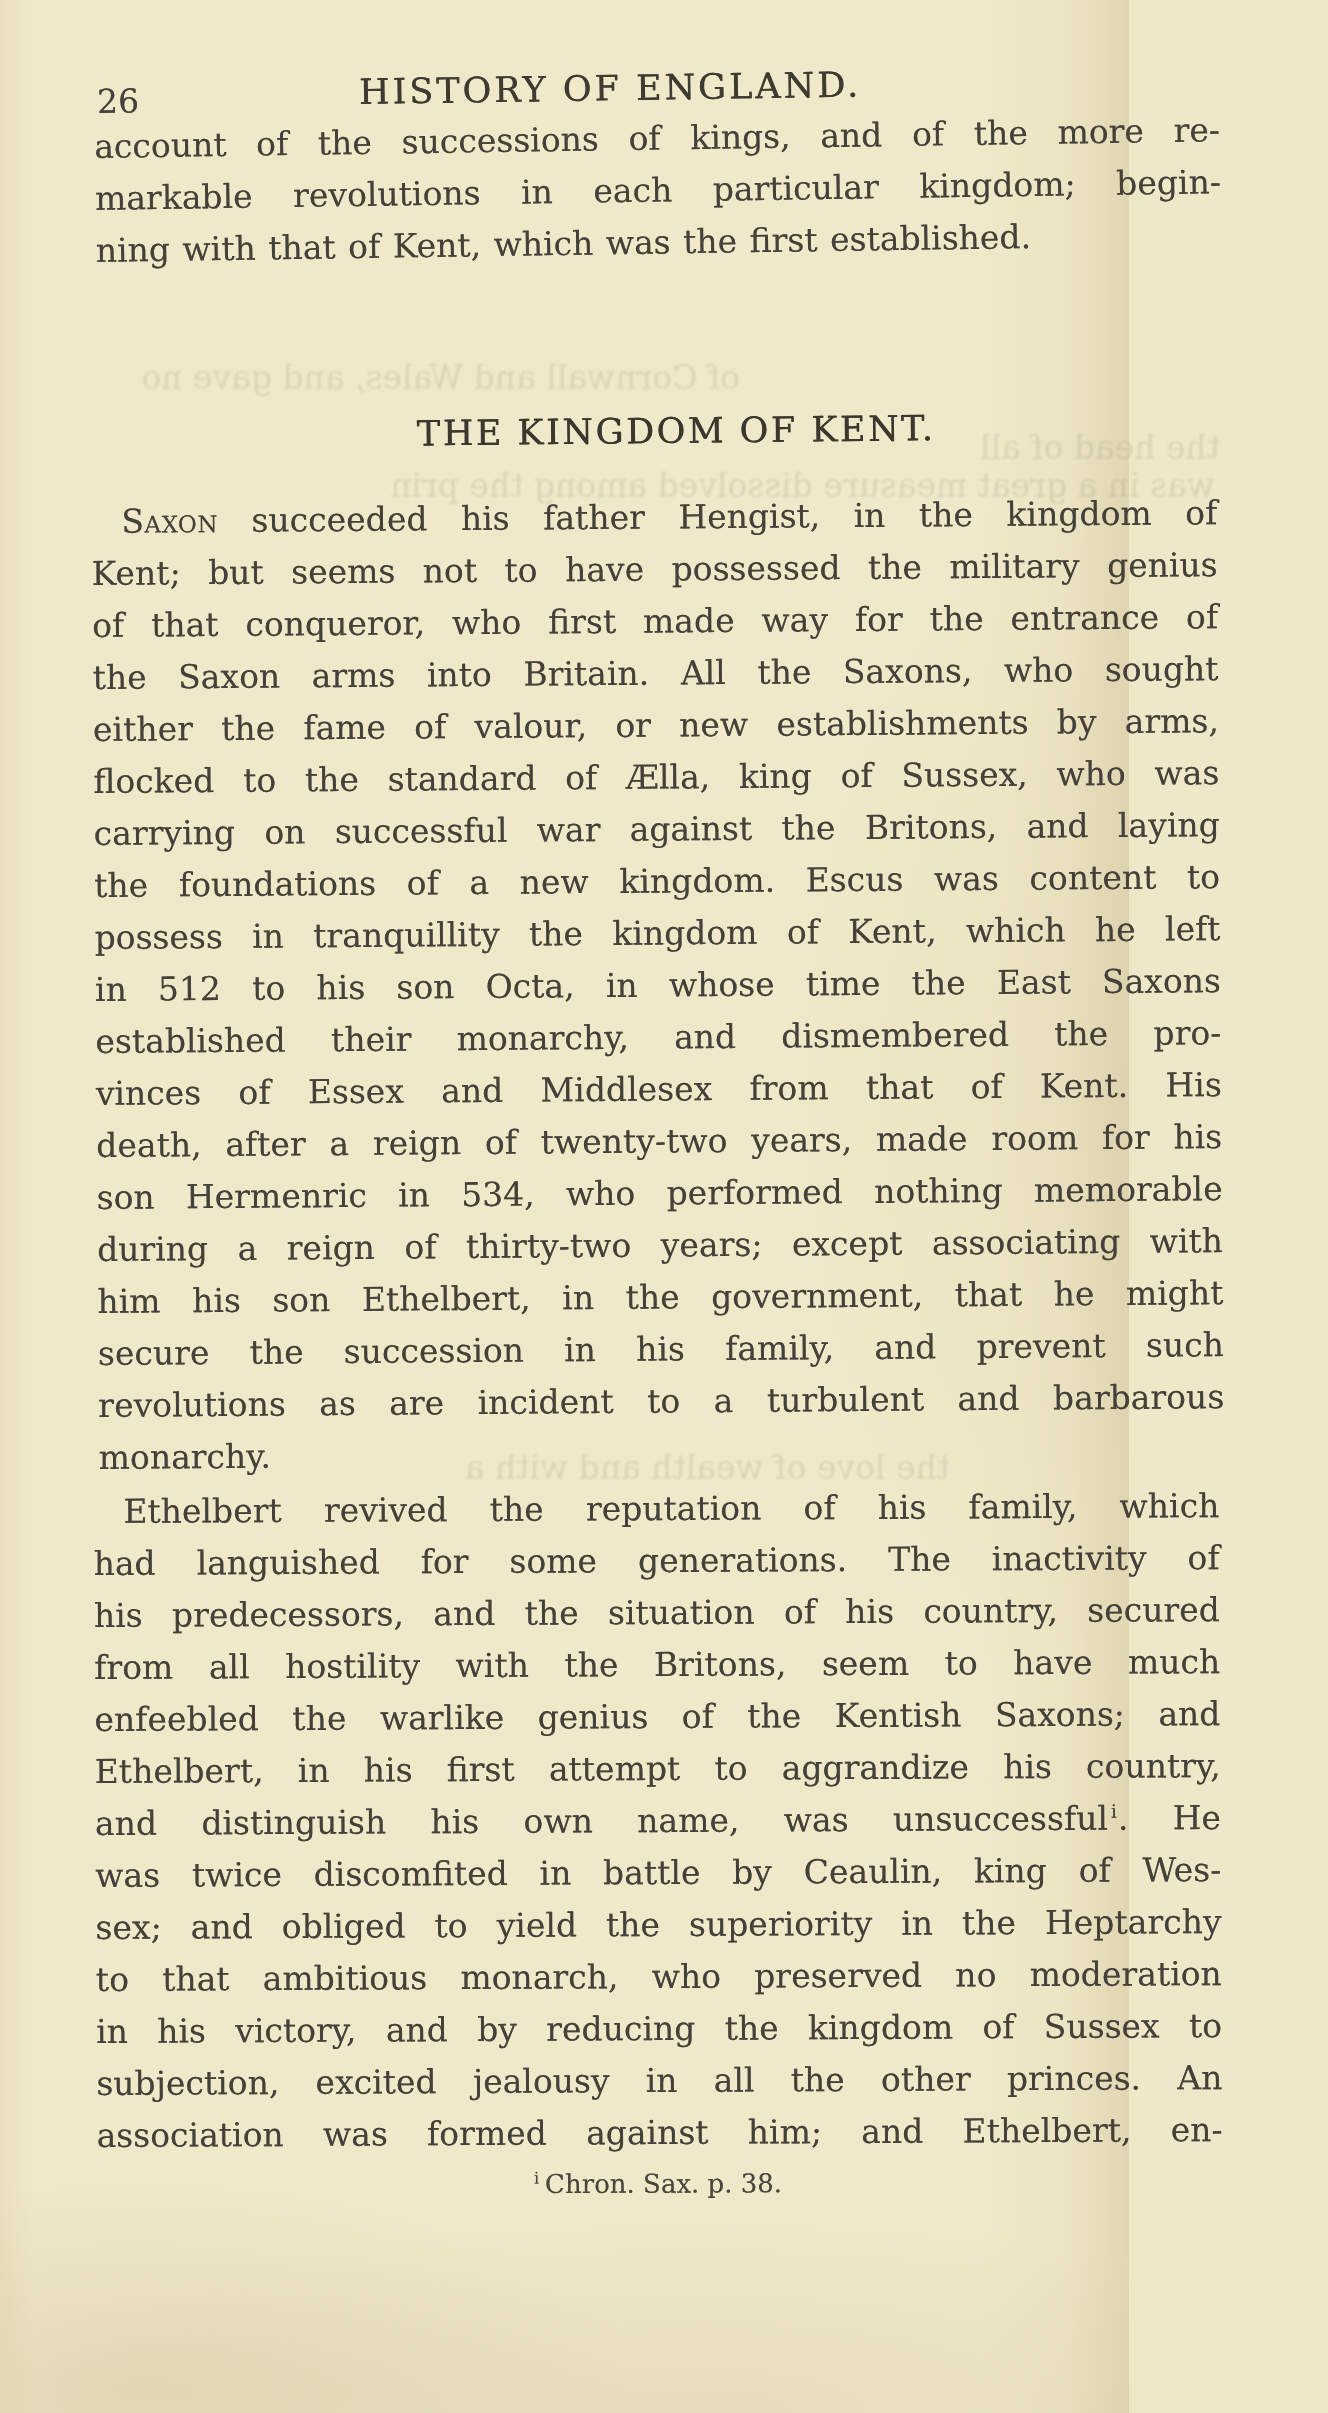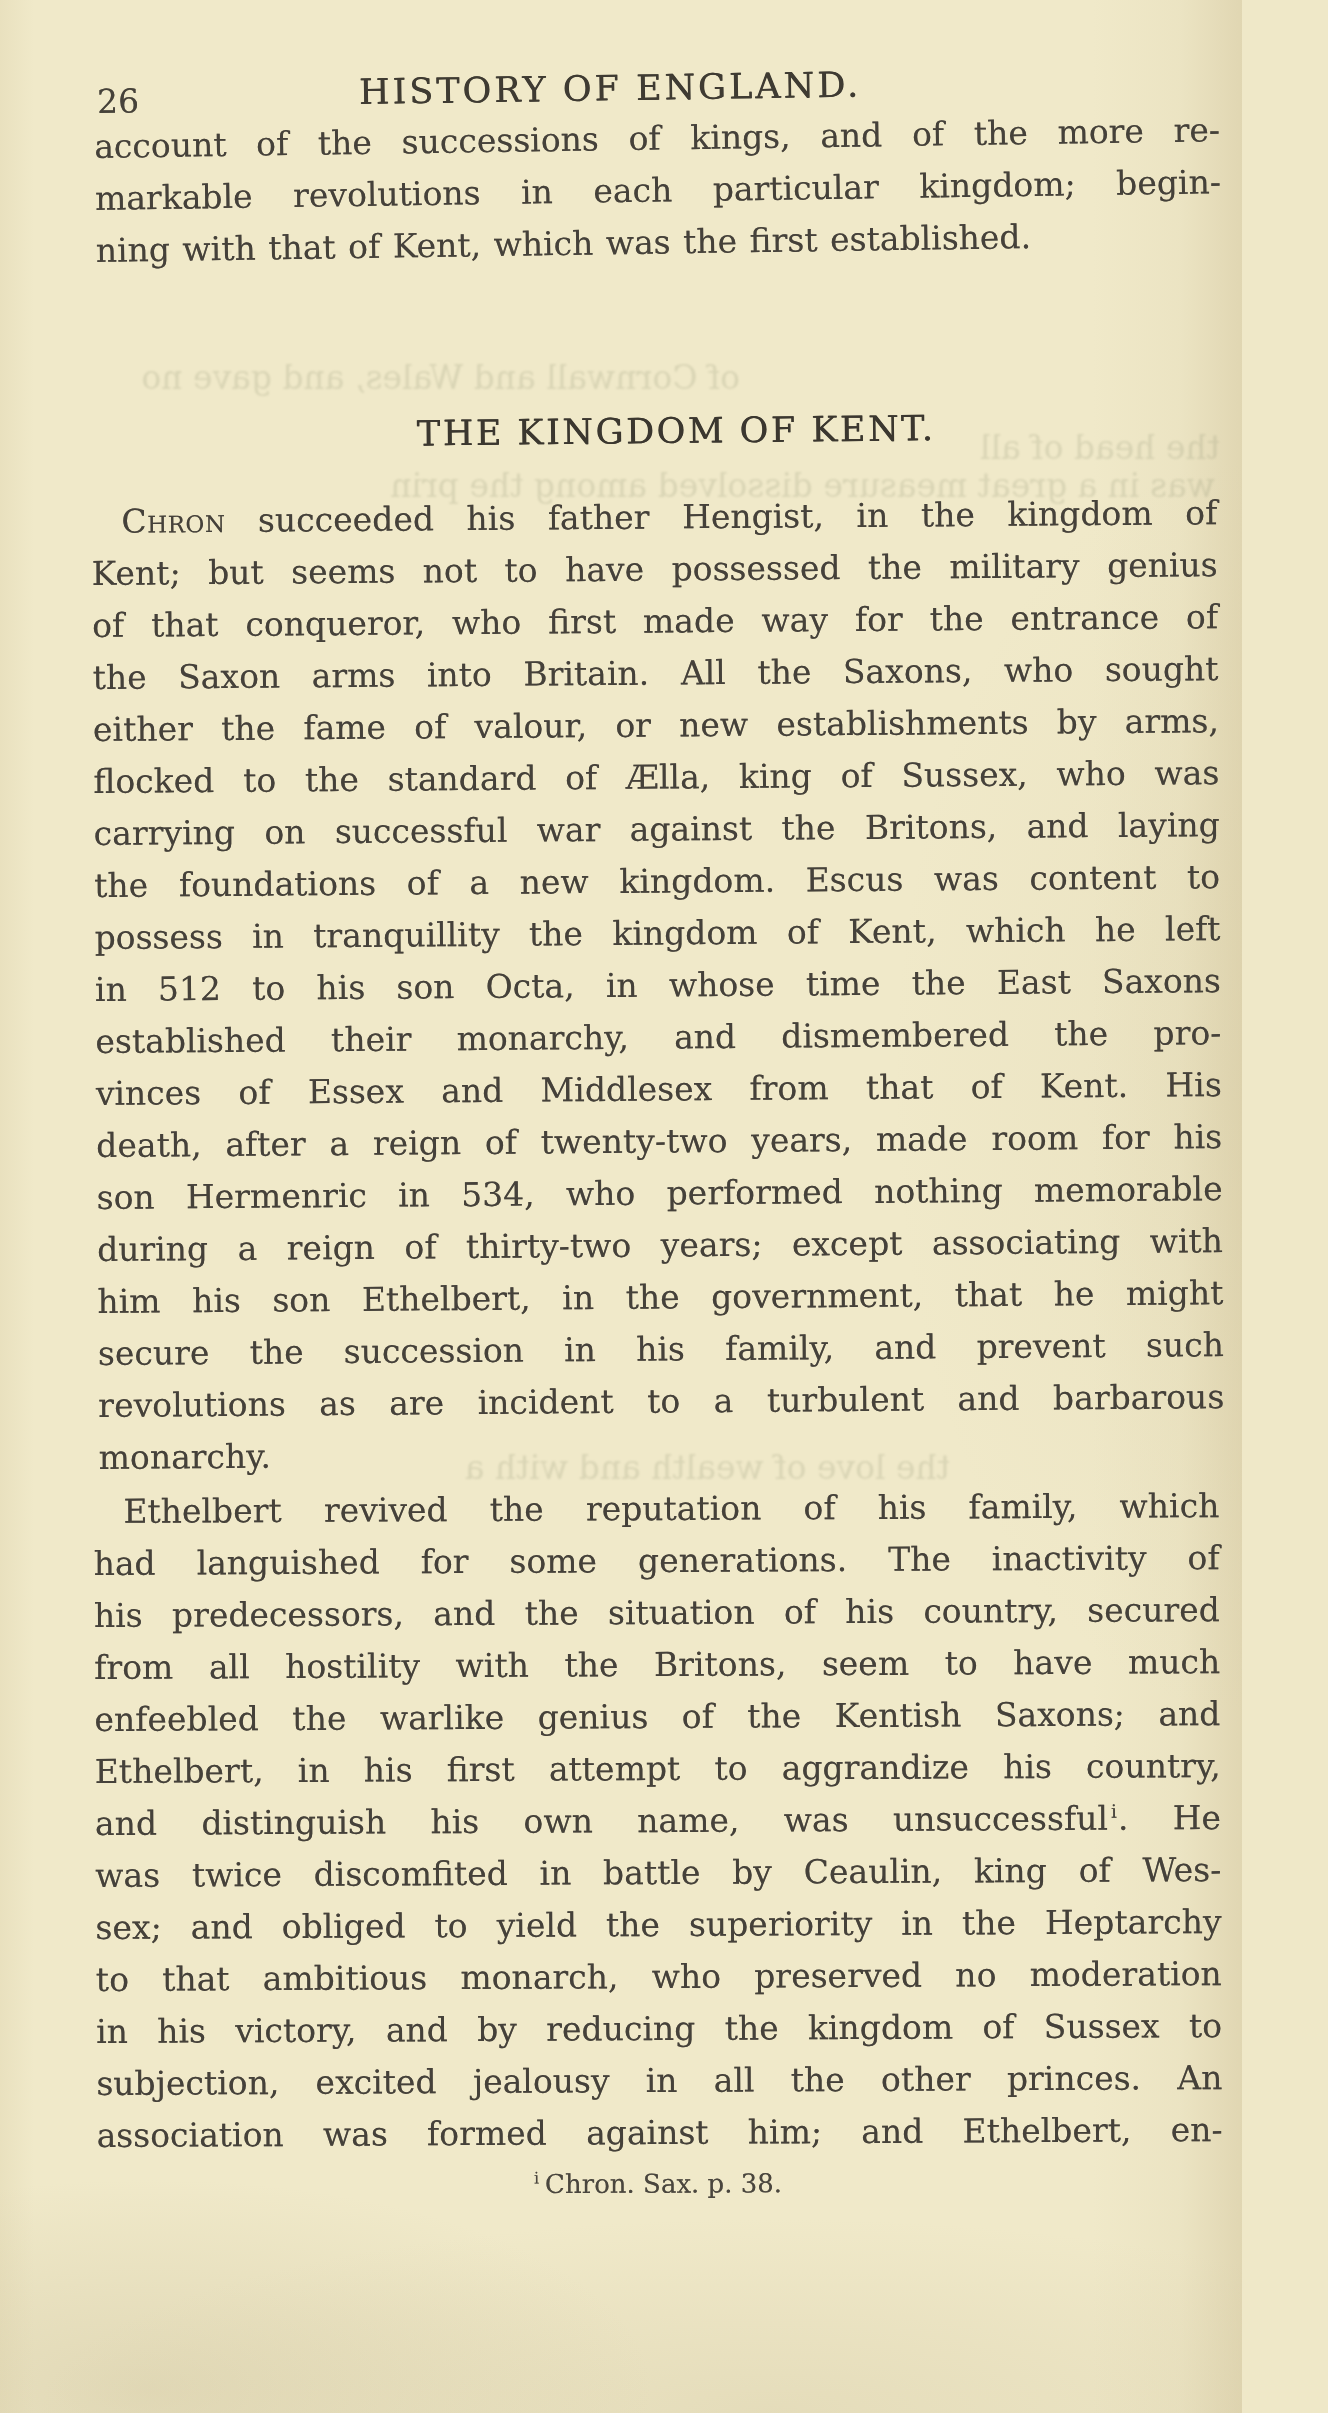--- a/index.html
+++ b/index.html
@@ -4,21 +4,21 @@
 <style>
   html, body { margin: 0; padding: 0; }
   body {
     width: 1328px; height: 2413px;
     background: #efe8c8;
     font-family: "DejaVu Serif", serif;
     overflow: hidden;
   }
   .page {
     position: relative;
-    width: 1242px; height: 2413px;
+    width: 1129px; height: 2413px;
     background:
       linear-gradient(90deg, rgba(214,202,162,0.28) 0px, rgba(214,202,162,0) 34px),
       linear-gradient(270deg, rgba(201,186,144,0.40) 0px, rgba(208,196,156,0.14) 62px, rgba(208,196,156,0) 150px),
       radial-gradient(ellipse 720px 300px at 12% 99%, rgba(190,178,138,0.30), transparent 70%),
       radial-gradient(ellipse 980px 260px at 62% 100%, rgba(196,184,144,0.26), transparent 75%),
       radial-gradient(ellipse 500px 900px at 100% 45%, rgba(205,192,150,0.18), transparent 70%),
       #f0e9c9;
     color: #45413a;
   }
   .ink { text-shadow: 0 0 0.6px rgba(62,56,45,0.55); }
@@ -101,21 +101,21 @@
 
   <div class="para ink" id="para-0">
       <div class="tline">account of the successions of kings, and of the more re-</div>
       <div class="tline">markable revolutions in each particular kingdom; begin-</div>
       <div class="tline lastline">ning with that of Kent, which was the first established.</div>
     </div>
 
   <h2 class="kheading ink">THE KINGDOM OF KENT.</h2>
 
   <div class="para ink" id="para-1">
-      <div class="tline indent"><span class="lead-sc">Chron</span> succeeded his father Hengist, in the kingdom of</div>
+      <div class="tline indent"><span class="lead-sc">Saxon</span> succeeded his father Hengist, in the kingdom of</div>
       <div class="tline">Kent; but seems not to have possessed the military genius</div>
       <div class="tline">of that conqueror, who first made way for the entrance of</div>
       <div class="tline">the Saxon arms into Britain.  All the Saxons, who sought</div>
       <div class="tline">either the fame of valour, or new establishments by arms,</div>
       <div class="tline">flocked to the standard of Ælla, king of Sussex, who was</div>
       <div class="tline">carrying on successful war against the Britons, and laying</div>
       <div class="tline">the foundations of a new kingdom.  Escus was content to</div>
       <div class="tline">possess in tranquillity the kingdom of Kent, which he left</div>
       <div class="tline">in 512 to his son Octa, in whose time the East Saxons</div>
       <div class="tline">established their monarchy, and dismembered the pro-</div>

